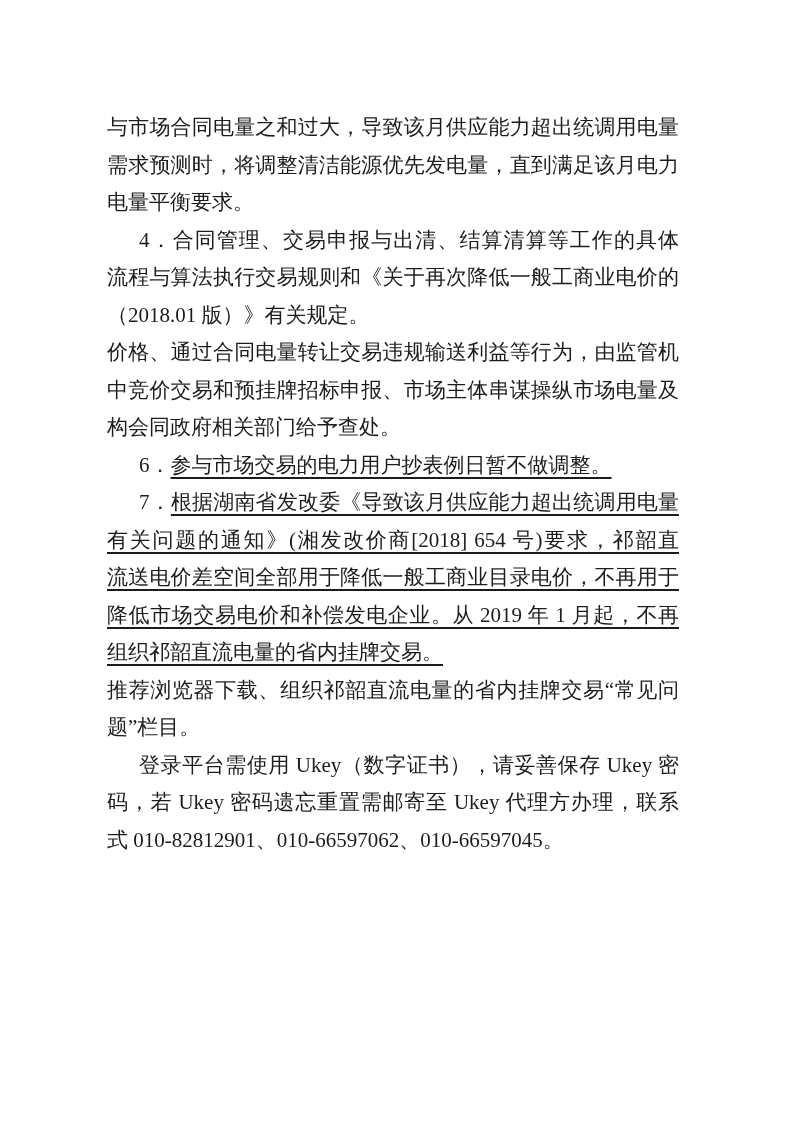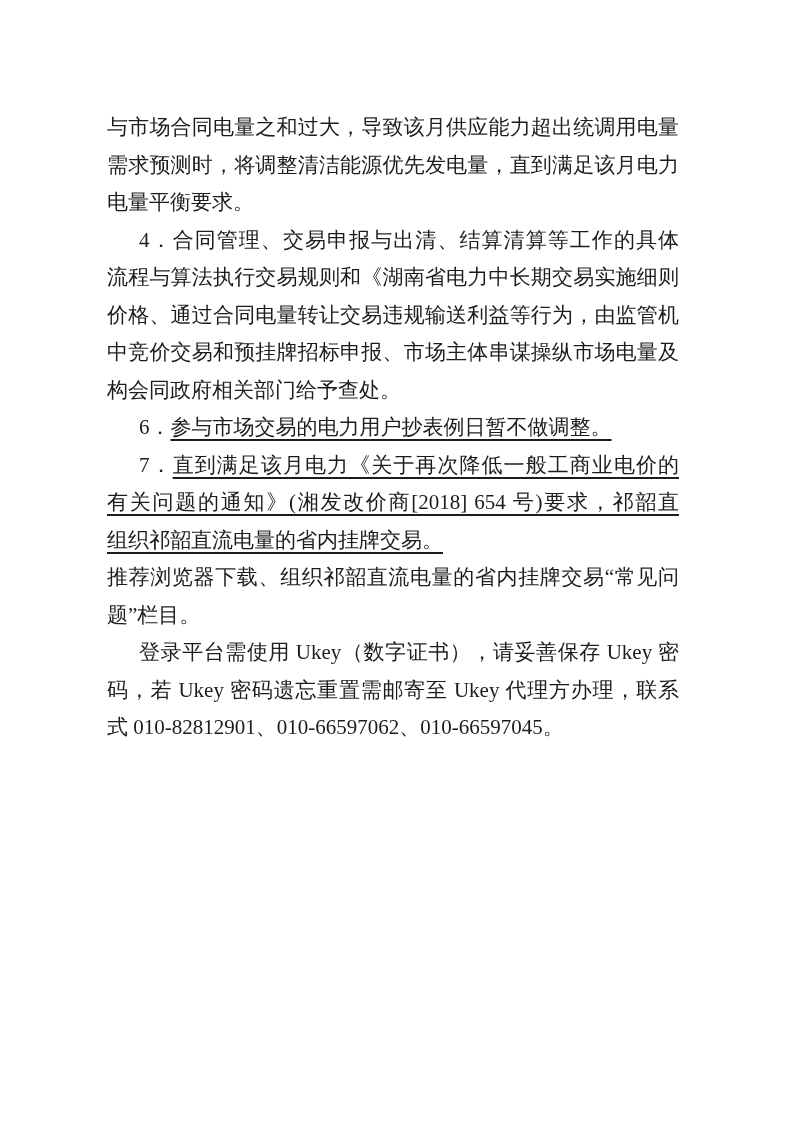--- a/index.html
+++ b/index.html
@@ -60,30 +60,33 @@
 
 <div class="page">
 
   <div class="body-text">
 
     <div class="line j">与市场合同电量之和过大，导致该月供应能力超出统调用电量</div>
     <div class="line j">需求预测时，将调整清洁能源优先发电量，直到满足该月电力</div>
     <div class="line">电量平衡要求。</div>
 
     <div class="line j ind">4．合同管理、交易申报与出清、结算清算等工作的具体</div>
-    <div class="line j">流程与算法执行交易规则和《湖南省电力中长期交易实施细则</div>
+    <div class="line j">流程与算法执行交易规则和《关于再次降低一般工商业电价的</div>
+    <div class="line">（2018.01 版）》有关规定。</div>
 
     <div class="line j">价格、通过合同电量转让交易违规输送利益等行为，由监管机</div>
     <div class="line j">中竞价交易和预挂牌招标申报、市场主体串谋操纵市场电量及</div>
     <div class="line">构会同政府相关部门给予查处。</div>
 
     <div class="line ind"><span>6．</span><span class="u">参与市场交易的电力用户抄表例日暂不做调整。</span></div>
 
-    <div class="line j ind"><span>7．</span><span class="u">直到满足该月电力《关于再次降低一般工商业电价的</span></div>
+    <div class="line j ind"><span>7．</span><span class="u">根据湖南省发改委《导致该月供应能力超出统调用电量</span></div>
     <div class="line j"><span class="u">有关问题的通知》(湘发改价商[2018] 654 号)要求，祁韶直</span></div>
+    <div class="line j"><span class="u">流送电价差空间全部用于降低一般工商业目录电价，不再用于</span></div>
+    <div class="line j"><span class="u">降低市场交易电价和补偿发电企业。从 2019 年 1 月起，不再</span></div>
     <div class="line"><span class="u">组织祁韶直流电量的省内挂牌交易。</span></div>
 
     <div class="line j">推荐浏览器下载、组织祁韶直流电量的省内挂牌交易“常见问</div>
     <div class="line">题”栏目。</div>
 
     <div class="line j ind">登录平台需使用 Ukey（数字证书），请妥善保存 Ukey 密</div>
     <div class="line j">码，若 Ukey 密码遗忘重置需邮寄至 Ukey 代理方办理，联系方</div>
     <div class="line">式 010-82812901、010-66597062、010-66597045。</div>
 
   </div>

